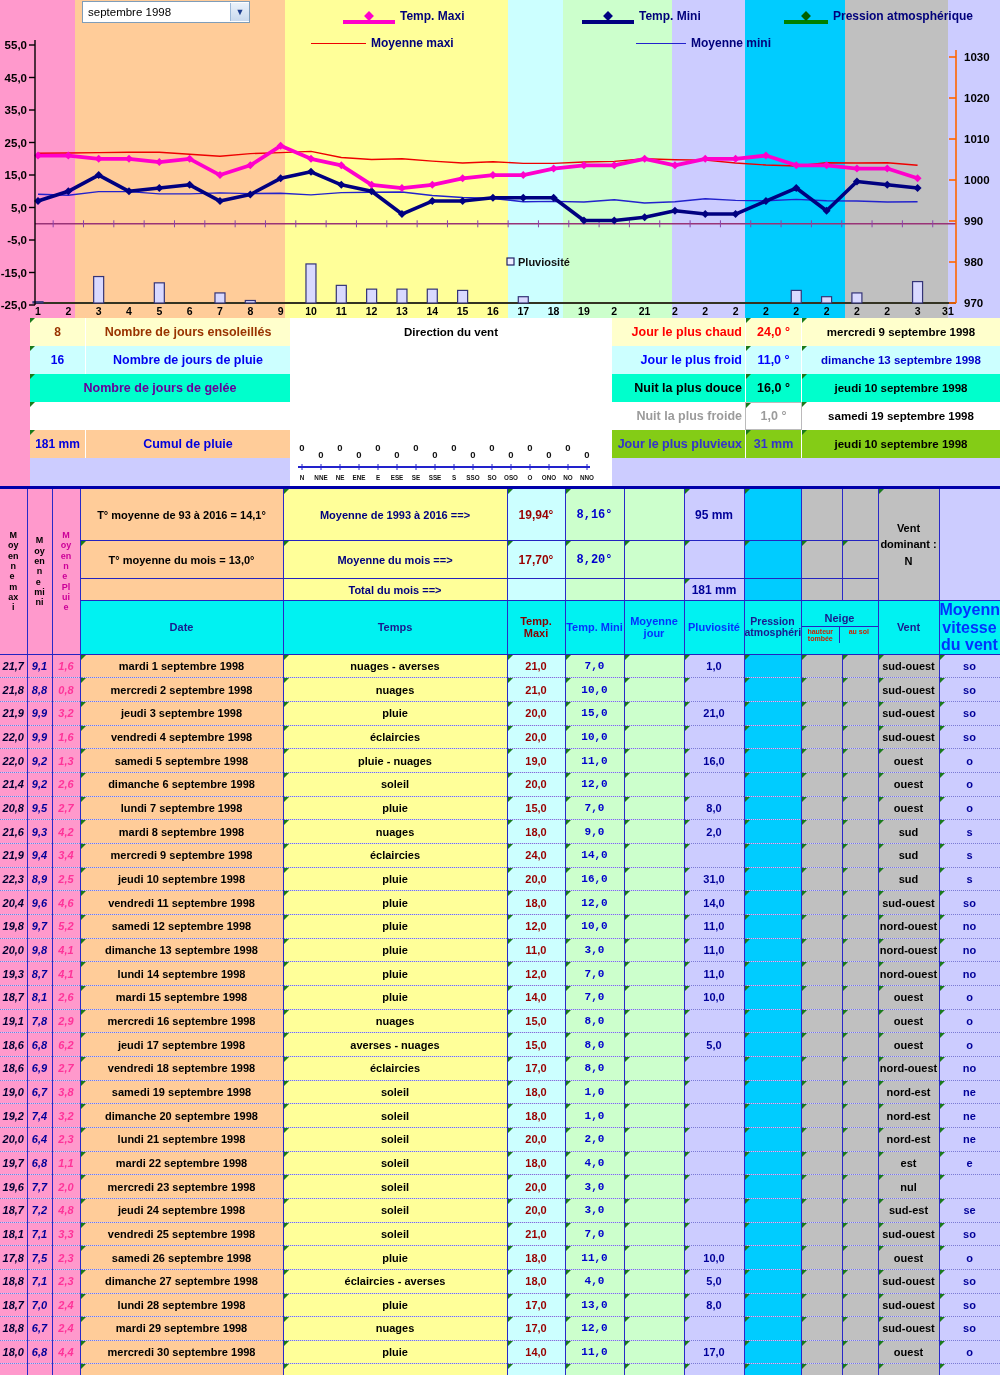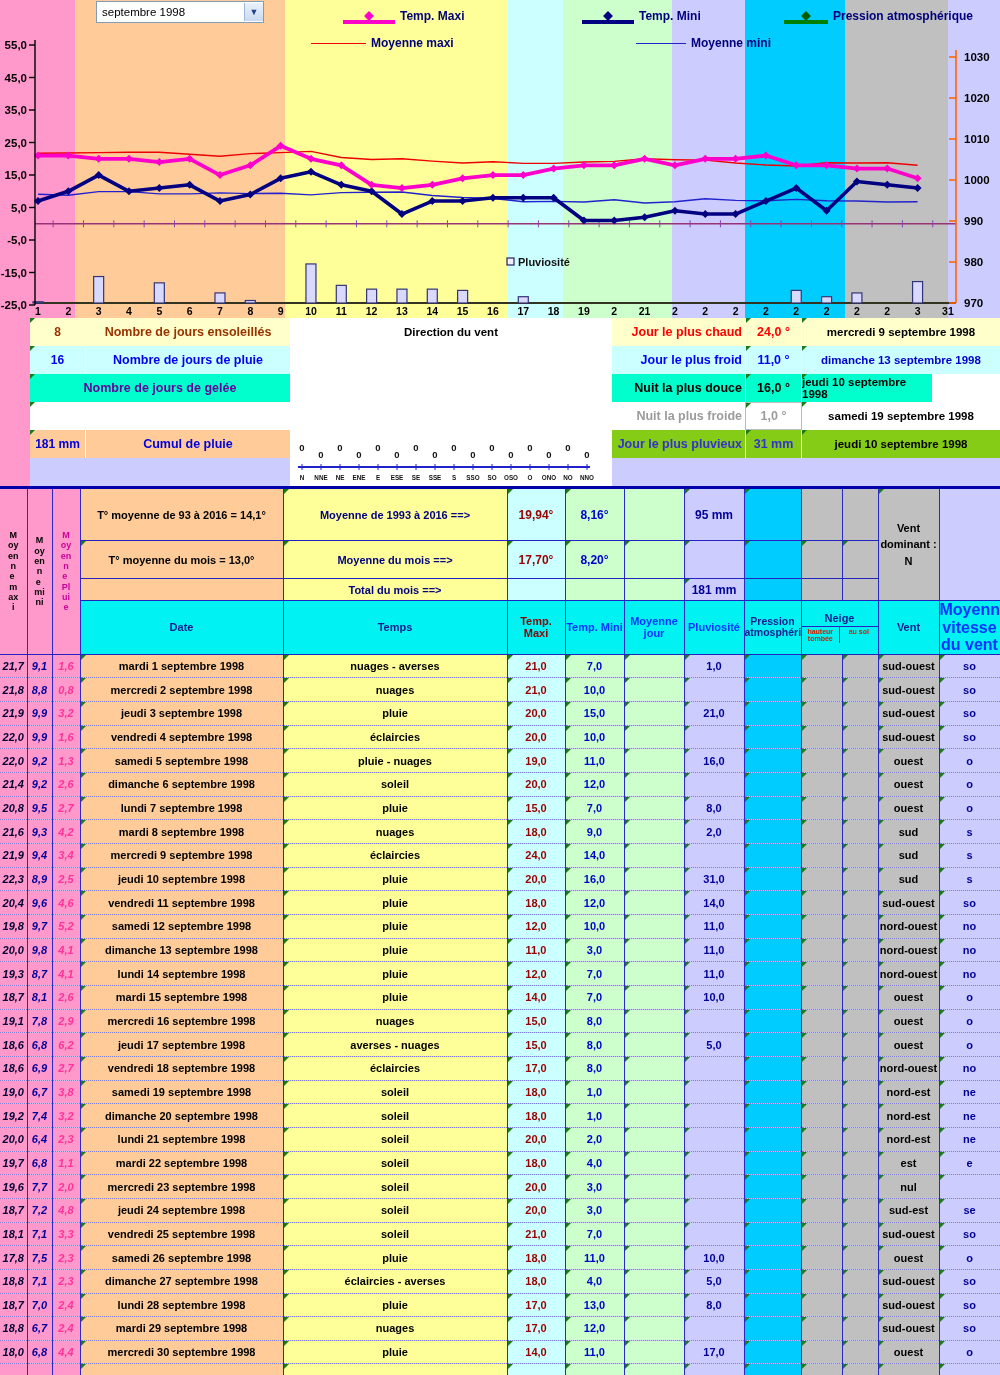--- a/index.html
+++ b/index.html
@@ -6,21 +6,21 @@
   #app{position:relative;width:1000px;height:1375px;overflow:hidden;
        font-family:"Liberation Sans",sans-serif;background:#CCCCFF;}
   
   #chart-wrap{position:absolute;top:0;left:0;width:1000px;height:318px;}
   #chart-svg{position:absolute;top:0;left:0;}
   .legend{position:absolute;display:flex;align-items:center;z-index:5;}
   .legend .lbl{font-size:12px;font-weight:bold;color:#00007B;margin-left:5px;white-space:nowrap;}
   .lsample{display:inline-block;position:relative;}
   .lline{display:inline-block;height:0;}
   .ldiamond{position:absolute;top:50%;left:50%;width:7px;height:7px;transform:translate(-50%,-50%) rotate(45deg);}
-  #dropdown{position:absolute;left:96px;top:1px;width:166px;height:20px;background:#fff;
+  #dropdown{position:absolute;left:82px;top:1px;width:166px;height:20px;background:#fff;
             border:1px solid #7F9DB9;display:flex;align-items:center;z-index:6;}
   #dropdown .ddtext{flex:1;font-size:11.5px;color:#000;padding-left:5px;font-weight:normal;}
   #dropdown .ddbtn{width:18px;height:18px;background:linear-gradient(#EAF2FB,#C9D9EE);
             border-left:1px solid #9DB9D9;display:flex;align-items:center;justify-content:center;
             color:#1F3F8F;font-size:9px;cursor:pointer;}
   
   #summary{position:absolute;top:318px;left:0;width:1000px;height:168px;background:#fff;}
   .pinkstrip{position:absolute;left:0;top:0;width:30px;height:168px;background:#FF99CC;}
   .srow{position:absolute;height:28px;display:flex;box-sizing:border-box;}
   .sval{width:55px;display:flex;align-items:center;justify-content:center;
@@ -59,21 +59,21 @@
   .pinkc{background:#FF99CC;}
   .vh{width:11px;margin:0 auto;word-break:break-all;white-space:break-spaces;
       line-height:1.15;font-size:9px;font-weight:bold;color:#000;}
   .vh.mag{color:#CC0099;}
   .c0{color:#000033;font-style:italic;font-size:10.5px;}
   .c1{color:#000099;font-style:italic;font-size:10.5px;}
   .c2{color:#FF3399;font-style:italic;font-size:10.5px;}
   .cDate{background:#FFCC99;color:#000;font-size:11.5px;}
   .cTemps{background:#FFFF99;color:#000;font-size:11.5px;}
   .cMaxi{background:#CCFFFF;color:#990000;}
-  .cMini{background:#CCFFCC;color:#0000CC;}
+  .cMini{background:#CCFFCC;color:#0000CC;font-family:Liberation Mono, monospace;}
   .cMoy{background:#CCFFCC;color:#0000CC;}
   .cPluv{background:#CCCCFF;color:#000099;}
   .cPres{background:#00CCFF;}
   .cN1,.cN2{background:#C0C0C0;}
   .cVent{background:#C0C0C0;color:#000;}
   .cVit{background:#CCCCFF;color:#000099;}
   .hcell{background:#00F2F2;
          background-image:radial-gradient(#AFFFFF 22%,transparent 23%);background-size:4px 4px;
          font-size:12px;line-height:1.1;}
   .hDate,.hTemps,.hPres,.hVent,.hNeige{color:#1A1A8C;}
@@ -400,21 +400,21 @@
     <div class="srow sr0" style="left:612px;top:0;width:388px;">
       <div class="srlab">Jour le plus chaud</div>
       <div class="srval g">24,0 °</div>
       <div class="srdate g">mercredi 9 septembre 1998</div>
     </div>
     <div class="srow sr1" style="left:612px;top:28px;width:388px;">
       <div class="srlab">Jour le plus froid</div>
       <div class="srval g">11,0 °</div>
       <div class="srdate g">dimanche 13 septembre 1998</div>
     </div>
-    <div class="srow sr2" style="left:612px;top:56px;width:320px;justify-content:space-between;">
+    <div class="srow sr2" style="left:612px;top:56px;width:388px;justify-content:space-between;">
       <div class="srlab">Nuit la plus douce</div>
       <div class="srval g">16,0 °</div>
       <div class="srdate g">jeudi 10 septembre 1998</div>
     </div>
     <div class="srow sr3" style="left:612px;top:84px;width:388px;">
       <div class="srlab">Nuit la plus froide</div>
       <div class="srval g">1,0 °</div>
       <div class="srdate g">samedi 19 septembre 1998</div>
     </div>
     <div class="srow sr4" style="left:612px;top:112px;width:388px;">

